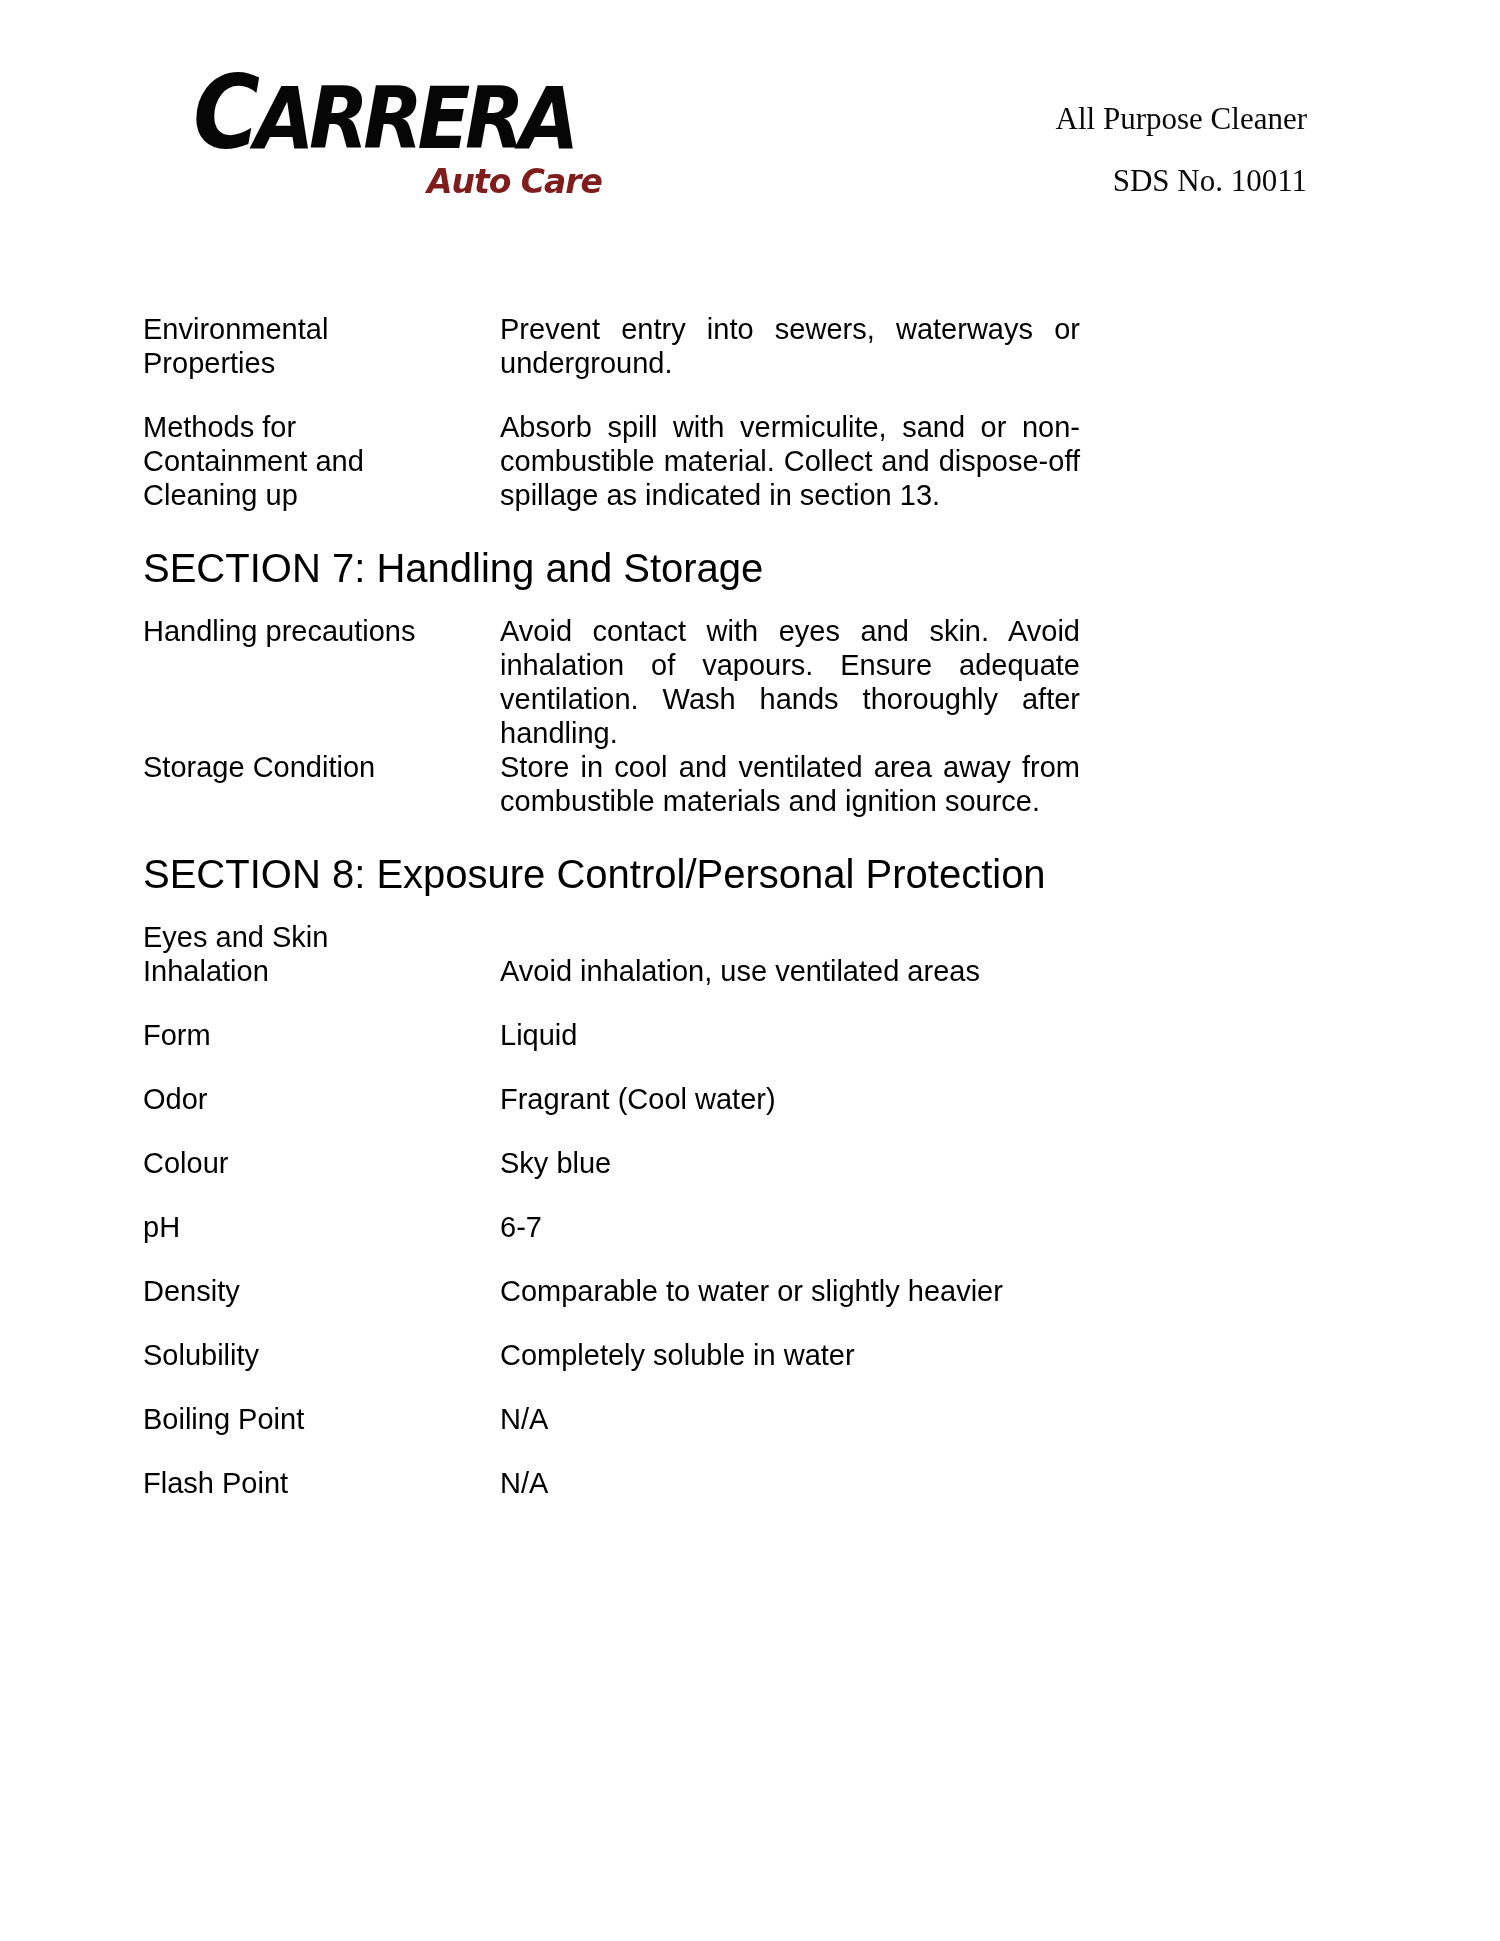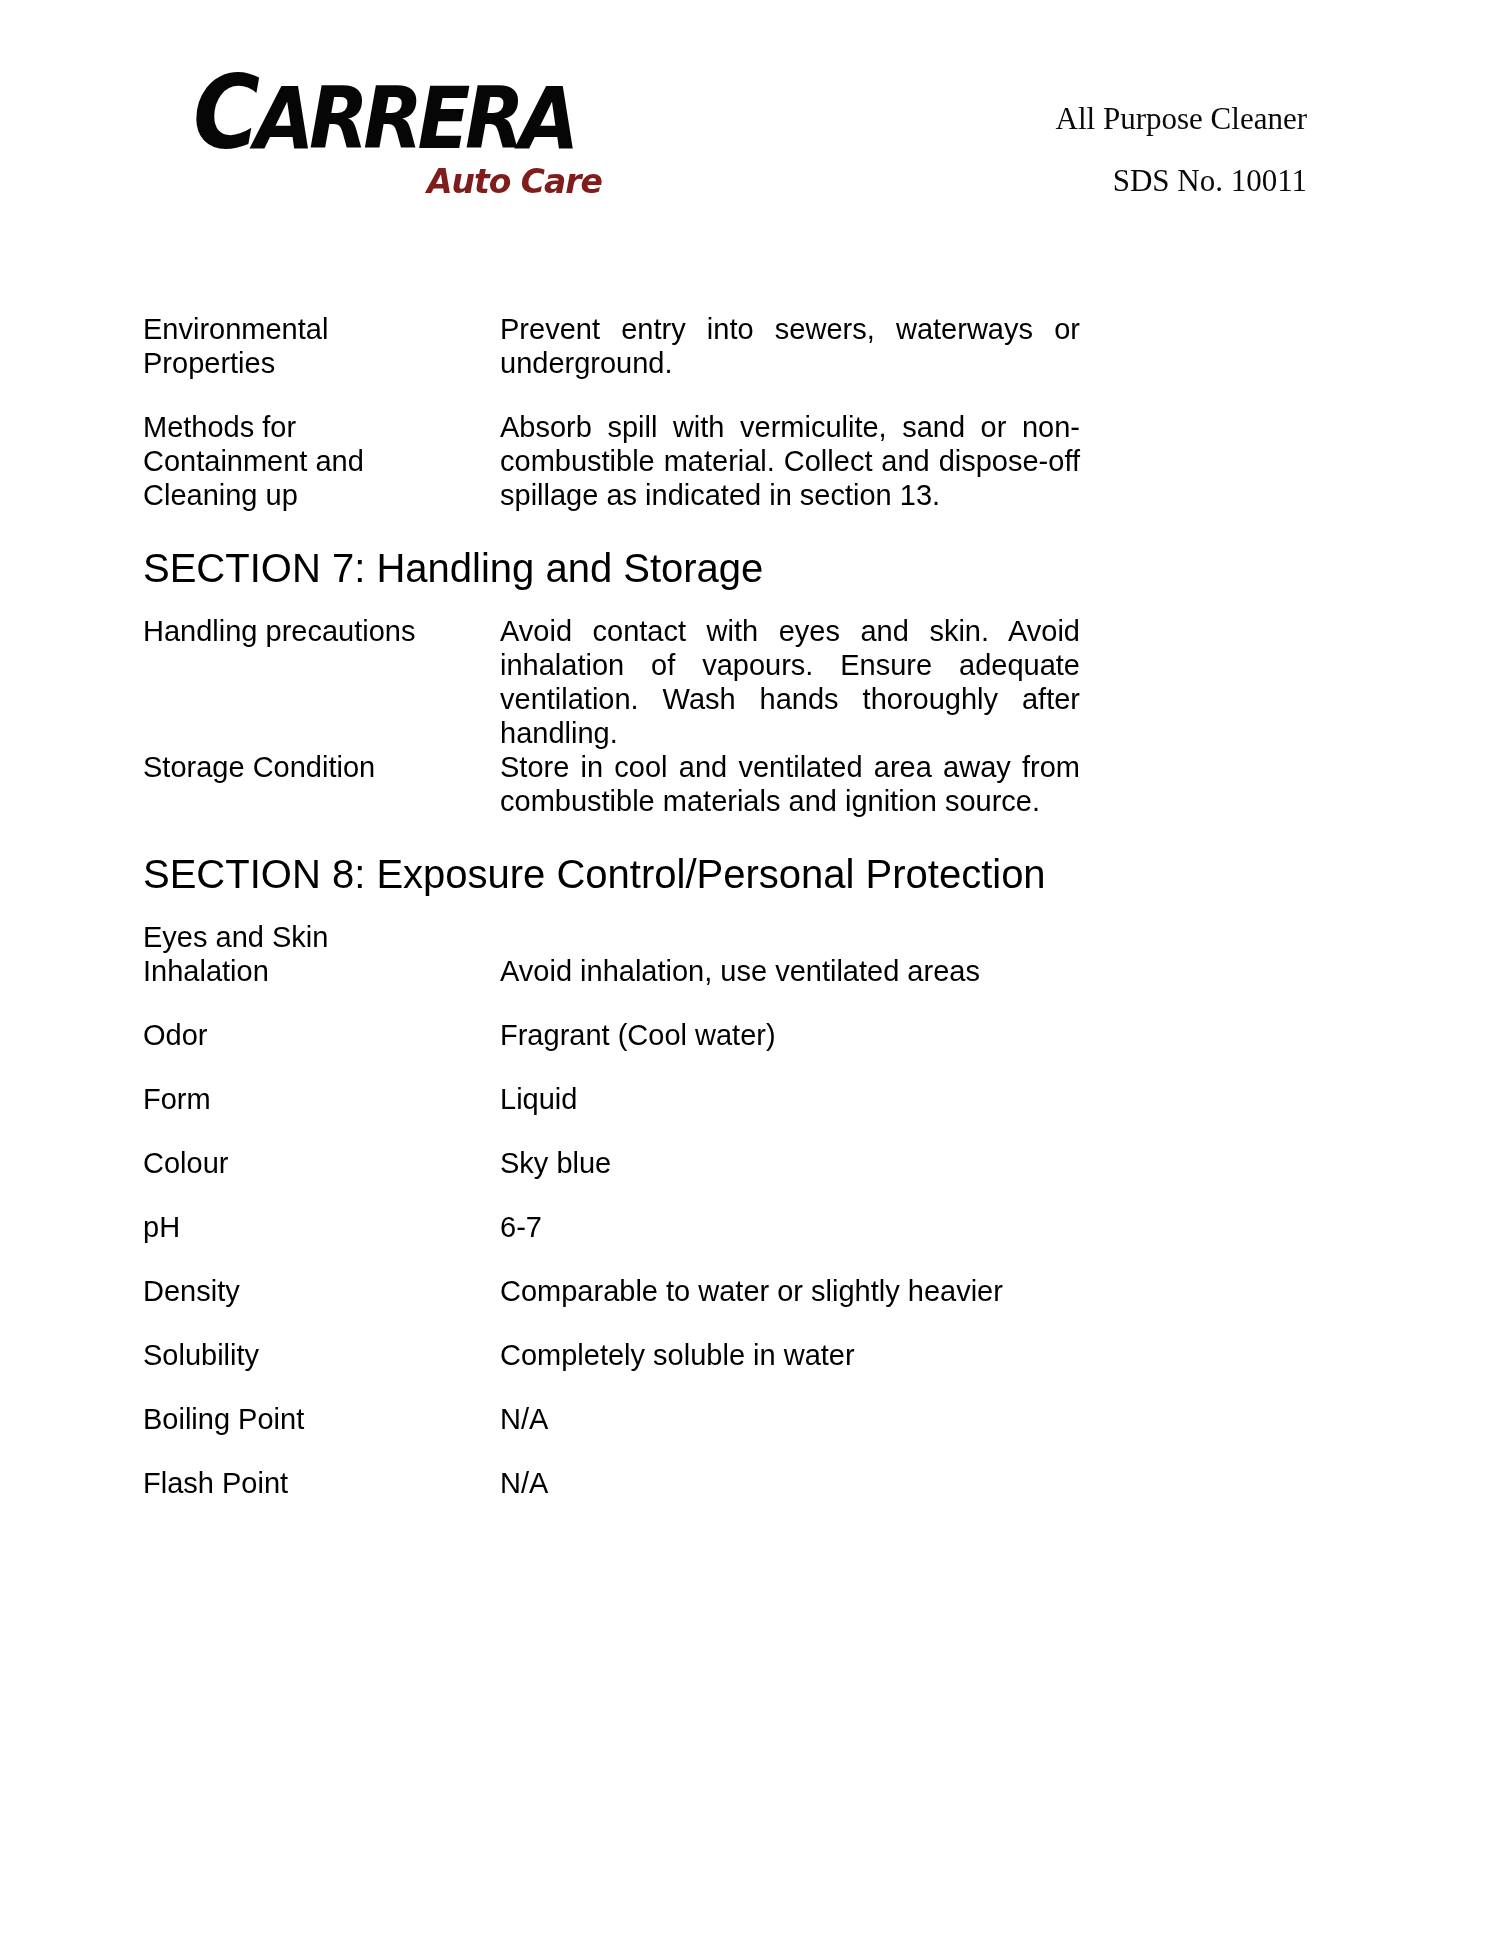--- a/index.html
+++ b/index.html
@@ -130,26 +130,26 @@
     <h2 class="section-title">SECTION 8: Exposure Control/Personal Protection</h2>
     <div class="row tight">
       <div class="label">Eyes and Skin</div>
     </div>
     <div class="row">
       <div class="label">Inhalation</div>
       <div class="value">Avoid inhalation, use ventilated areas</div>
     </div>
 
     <div class="row">
+      <div class="label">Form</div>
+      <div class="value">Liquid</div>
+    </div>
+    <div class="row">
       <div class="label">Odor</div>
       <div class="value">Fragrant (Cool water)</div>
-    </div>
-    <div class="row">
-      <div class="label">Form</div>
-      <div class="value">Liquid</div>
     </div>
     <div class="row">
       <div class="label">Colour</div>
       <div class="value">Sky blue</div>
     </div>
     <div class="row">
       <div class="label">pH</div>
       <div class="value">6-7</div>
     </div>
     <div class="row">

